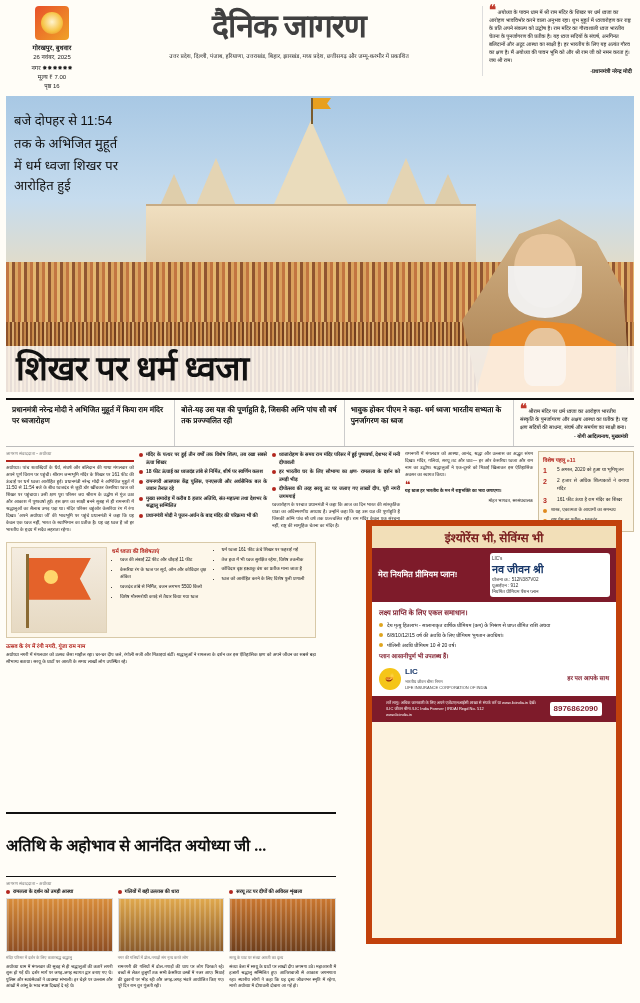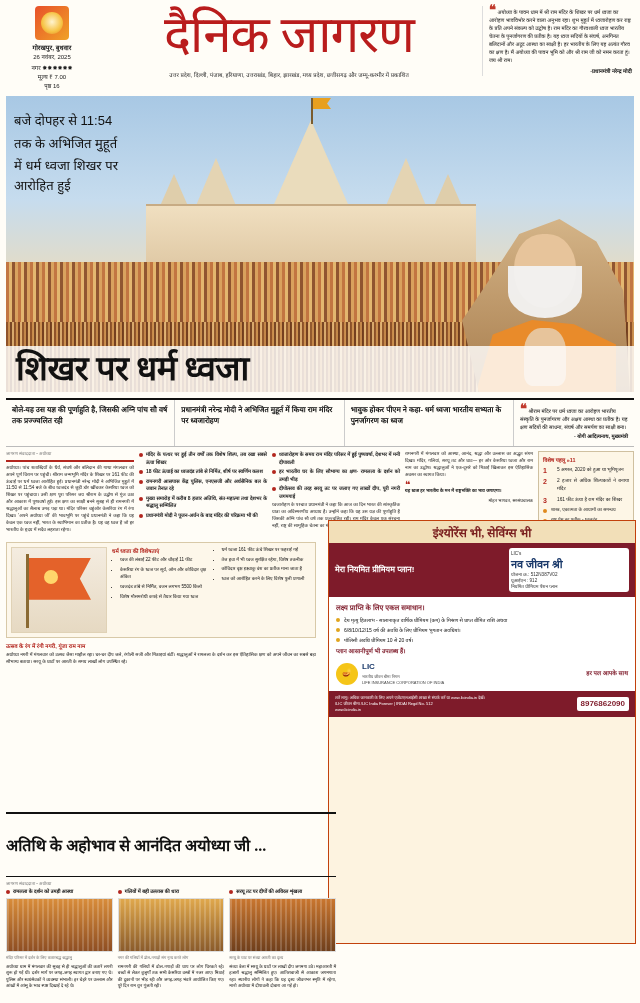--- a/index.html
+++ b/index.html
@@ -25,22 +25,22 @@
     background:radial-gradient(circle at 50% 45%,#fff4d0,#f6c343 60%,#e07a26 100%);}
   .mh-left .d1 { text-align:center; font-weight:bold; font-size:6.5px; }
   .mh-left .d2 { text-align:center; font-size:6px; margin-bottom:2px;}
   .mh-left .d3 { text-align:center; font-size:6px; }
   .mh-left .d4 { text-align:center; font-size:6px; }
   .mh-left .d5 { text-align:center; font-size:6px; }
   .mh-left .site { text-align:center; font-size:6px; margin-top:4px; color:#333;}
   .mh-center { flex:1; text-align:center; }
   .mh-title {
     font-family:"Liberation Serif", serif;
-    font-weight:normal; font-size:51px; letter-spacing:-1px; line-height:1;
-    margin-top:4px; color:#b91c1c;
+    font-weight:bold; font-size:32px; letter-spacing:-1px; line-height:1;
+    margin-top:4px; color:#404040;
   }
   .mh-sub { font-size:5.8px; margin-top:10px; color:#222; }
   .mh-right { width:150px; font-size:5.2px; line-height:1.55; color:#1a1a1a; padding-left:6px; border-left:1px solid #ddd;}
   .quote-mark { color:#c0392b; font-size:13px; font-weight:bold; line-height:0.6; }
   .mh-right .by { text-align:right; font-weight:bold; font-size:5.4px; margin-top:3px;}
 
   
   .hero { position:relative; height:296px; overflow:hidden; margin:0 6px;
           background:linear-gradient(#9fc5e8,#cfe3f2 40%,#e9d9bd 70%,#c9a878); }
   .sky { position:absolute;inset:0;background:linear-gradient(#a8c8e4 0%,#c6dcee 35%,#e7dcc2 62%,#b79a74 100%); }
@@ -113,21 +113,21 @@
   .flag-box{border:1px solid #d8c9a8;background:#fdf7ea;display:flex;padding:4px;}
   .flagimg{width:96px;height:86px;background:linear-gradient(#f4ece0,#e6d9c2);position:relative;border:1px solid #e0d2b6;}
   .flagimg .pole{position:absolute;left:14px;top:6px;bottom:4px;width:3px;background:#8a6a33;}
   .flagimg .cloth{position:absolute;left:17px;top:10px;width:62px;height:42px;background:#e4622a;clip-path:polygon(0 0,100% 0,82% 50%,100% 100%,0 100%);}
   .flagimg .sun{position:absolute;left:32px;top:22px;width:14px;height:14px;border-radius:50%;background:#ffd66b;}
   .flag-cols{display:flex;flex:1;gap:4px;padding-left:5px;font-size:4.6px;line-height:1.5;}
   .flag-cols ul{margin:0;padding-left:8px;}
   .flag-cols li{margin-bottom:3px;}
 
   
-  .ad{position:absolute;right:4px;width:308px;border:1px solid #c2410c;background:#fdf3e0;overflow:hidden;}
+  .ad{position:absolute;right:18px;width:256px;border:6px solid #c2410c;background:#fdf3e0;overflow:hidden;}
   .ad-top{height:22px;background:#f2dfb8;display:flex;align-items:center;justify-content:center;}
   .ad-top span{font-size:12px;font-weight:bold;color:#7a1f1f;font-family:"Liberation Serif",serif;}
   .ad-mid{height:116px;display:flex;}
   .ad-shelf{flex:1;background:linear-gradient(#d9c49a,#c6ab7c);position:relative;}
   .shelf-row{position:absolute;left:6px;right:6px;height:1px;background:#a98d5f;}
   .ad-word{position:absolute;left:10px;font-size:9px;font-weight:bold;color:#5b3a14;font-family:"Liberation Serif",serif;}
   .ad-photo{width:112px;background:linear-gradient(#cdbda7,#b3a089);position:relative;}
   .ad-photo .p1{position:absolute;left:8px;bottom:0;width:40px;height:76px;background:#7a6a58;border-radius:16px 16px 0 0;}
   .ad-photo .p2{position:absolute;left:42px;bottom:0;width:36px;height:66px;background:#a8433c;border-radius:14px 14px 0 0;}
   .ad-photo .p3{position:absolute;left:70px;bottom:0;width:34px;height:58px;background:#3f5b7a;border-radius:12px 12px 0 0;}
@@ -136,21 +136,21 @@
   .ad-band .right{width:120px;background:#fff;color:#7e1b2a;border-radius:3px;text-align:left;padding:3px 2px;}
   .ad-band .right .nm{font-size:11px;font-weight:bold;font-family:"Liberation Serif",serif;color:#1b3a6b;}
   .ad-band .right .sm{font-size:4.6px;color:#333;}
   .ad-body{background:#fff;padding:5px 7px;font-size:5px;line-height:1.6;}
   .ad-body .li{position:relative;padding-left:8px;margin-bottom:2px;}
   .ad-body .li:before{content:"";position:absolute;left:0;top:2px;width:4px;height:4px;background:#e0a51e;border-radius:50%;}
   .ad-logo{display:flex;align-items:center;gap:4px;margin-top:4px;}
   .ad-logo .circ{width:22px;height:22px;border-radius:50%;background:#f5c518;display:flex;align-items:center;justify-content:center;font-size:8px;font-weight:bold;color:#1b3a6b;}
   .ad-logo .t1{font-size:8px;font-weight:bold;color:#1b3a6b;}
   .ad-logo .t2{font-size:4px;color:#444;}
-  .ad-foot{background:#7e1b2a;color:#fff;font-size:4px;padding:4px 6px;line-height:1.5;display:flex;align-items:center;gap:5px;}
+  .ad-foot{background:#7e1b2a;color:#fff;font-size:4px;padding:4px 14px;line-height:1.5;display:flex;align-items:center;gap:5px;}
   .ad-foot .phone{background:#fff;color:#7e1b2a;font-size:8px;font-weight:bold;padding:1px 4px;border-radius:2px;}
 
   
   .bottom{position:absolute;left:6px;width:330px;}
   .bot-title{font-family:"Liberation Serif",serif;font-weight:bold;font-size:16px;border-top:2px solid #111;border-bottom:1px solid #111;padding:20px 0;margin-bottom:3px;}
   .bot-cols{display:flex;gap:5px;}
   .bot-col{flex:1;font-size:4.4px;line-height:1.5;text-align:justify;}
   .bot-col .hd{font-weight:bold;font-size:5px;margin-bottom:2px;display:block;}
   .photo{height:54px;margin-bottom:3px;position:relative;overflow:hidden;border:1px solid #ddd;}
   .ph1{background:linear-gradient(#d88c3a,#8e4e22);}
@@ -212,22 +212,22 @@
       <div class="time-txt">बजे दोपहर से 11:54</div>
       <div class="time-txt">तक के अभिजित मुहूर्त</div>
       <div class="time-txt">में धर्म ध्वजा शिखर पर आरोहित हुई</div>
     </div>
 
     <div class="headline-band"></div>
     <div class="headline">शिखर पर धर्म ध्वजा</div>
   </div>
 
   <div class="subheads">
+    <div class="sh">प्रधानमंत्री नरेन्द्र मोदी ने अभिजित मुहूर्त में किया राम मंदिर पर ध्वजारोहण</div>
     <div class="sh">बोले-यह उस यज्ञ की पूर्णाहुति है, जिसकी अग्नि पांच सौ वर्ष तक प्रज्ज्वलित रही</div>
-    <div class="sh">प्रधानमंत्री नरेन्द्र मोदी ने अभिजित मुहूर्त में किया राम मंदिर पर ध्वजारोहण</div>
     <div class="sh">भावुक होकर पीएम ने कहा- धर्म ध्वजा भारतीय सभ्यता के पुनर्जागरण का ध्वज</div>
     <div class="sh sh-quote">
       <span class="quote-mark">❝</span>
       <span>श्रीराम मंदिर पर धर्म ध्वजा का आरोहण भारतीय संस्कृति के पुनर्जागरण और अक्षय आस्था का प्रतीक है। यह क्षण सदियों की साधना, संघर्ष और समर्पण का साक्षी बना।</span>
       <div style="text-align:right;font-weight:bold;margin-top:2px;">- योगी आदित्यनाथ, मुख्यमंत्री</div>
     </div>
   </div>
 
   <div class="cols">
     <div class="col">

